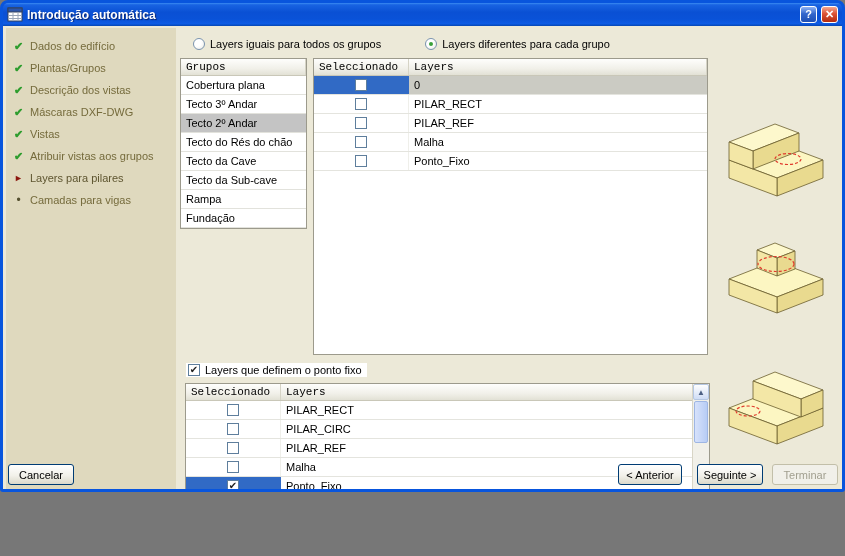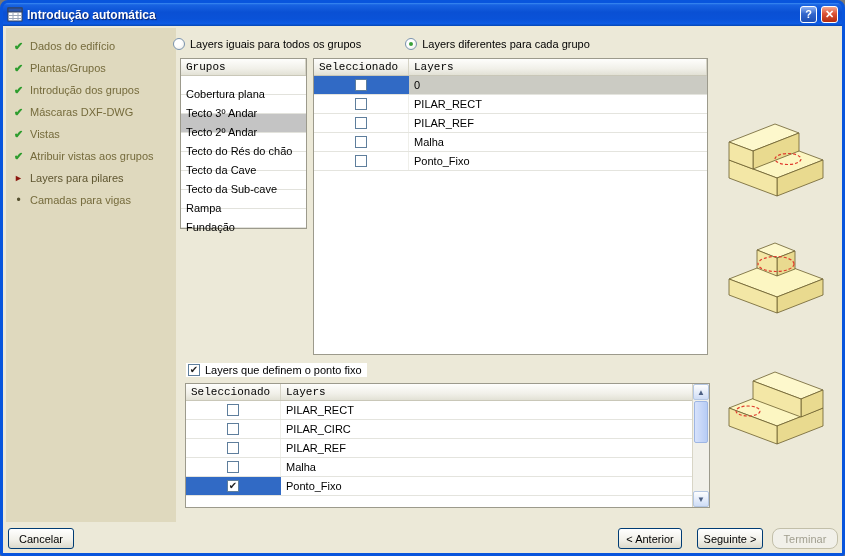--- a/index.html
+++ b/index.html
@@ -1,20 +1,20 @@
 <!DOCTYPE html>
 <html><head>
 <meta charset="utf-8">
 <style>
   * { margin:0; padding:0; box-sizing:border-box; }
   html,body { background:#777; }
   body { font-family:"Liberation Sans", sans-serif; font-size:11px; }
 
   .window {
-    position:relative; width:845px; height:556px;
+    position:relative; width:845px; height:492px;
     border:3px solid #0855DD; border-radius:8px 8px 3px 3px;
     background:#1d4ed8; overflow:hidden;
   }
 
   
   .titlebar {
     position:absolute; top:0; left:0; right:0; height:23px;
     background:linear-gradient(180deg,#3B8BF2 0%, #1863E2 8%, #0A50D4 40%, #0A52D8 70%, #0D5BE4 90%, #0646B2 100%);
     display:flex; align-items:center; padding:0 4px; gap:4px;
     border-radius:4px 4px 0 0;
@@ -41,21 +41,21 @@
     background:#DFD9BE; padding-top:7px;
   }
   .step { display:flex; align-items:center; height:22px; padding-left:7px; gap:6px; color:#756B3C; }
   .step-icon { width:11px; text-align:center; flex:0 0 11px; }
   .step-icon.done { color:#2E9D2E; font-weight:bold; font-size:11px; }
   .step-icon.current { color:#8B150D; font-size:9px; }
   .step-icon.pending { color:#55502F; font-size:12px; }
   .step.current .step-label { color:#5E5530;text-align:center; }
 
   
-  .radio-row { position:absolute; left:170px; top:12px; display:flex; gap:44px; }
+  .radio-row { position:absolute; left:190px; top:12px; display:flex; gap:44px; }
   .radio { display:flex; align-items:center; gap:5px; }
   .radio-circle {
     width:12px; height:12px; border-radius:50%;
     border:1px solid #7B94AF; background:radial-gradient(circle at 35% 35%, #fff 40%, #E9E9E2);
     position:relative; flex:0 0 12px;
   }
   .radio-circle.on::after {
     content:""; position:absolute; left:3px; top:3px; width:4px; height:4px;
     border-radius:50%; background:#3AA13A;
   }
@@ -66,21 +66,21 @@
     height:17px; display:flex; align-items:center;
     background:linear-gradient(#FEFEFC,#F1F0E9 60%,#E2E1D5);
     border-bottom:1px solid #C9C7B8; color:#000;font-family:Liberation Mono, monospace;
   }
   .ph-cell { padding:0 5px; height:100%; display:flex; align-items:center; border-right:1px solid #D6D4C6; }
   .ph-first { width:95px; flex:0 0 95px; }
   .ph-rest { flex:1; }
 
   
   .groups-panel { left:177px; top:32px; width:127px; }
-  .group-item { height:19px; line-height:18px; padding:9px 5px; border-bottom:1px solid #E2E2DC; cursor:default; }
+  .group-item { height:19px; line-height:18px; padding:0 5px; border-bottom:1px solid #E2E2DC; cursor:default; }
   .group-item.selected { background:#C4C4C4; }
 
   
   .layers-top { left:310px; top:32px; width:395px; height:297px; }
   .layers-bottom { left:182px; top:357px; width:525px; height:125px; }
   .layer-row { display:flex; height:19px; border-bottom:1px solid #E4E4DE; }
   .cb-cell { width:95px; flex:0 0 95px; display:flex; align-items:center; justify-content:center; border-right:1px solid #EFEFEA; }
   .label-cell { flex:1; padding:2px 5px; line-height:14px; color:#000; }
   .cb {
     width:12px; height:12px; background:#fff; border:1px solid #5E7E9C;
@@ -122,21 +122,21 @@
   .btn {
     position:absolute; bottom:4px; height:21px;
     border:1px solid #003C74; border-radius:3px;
     background:linear-gradient(#FFFFFF,#F2F1EA 55%,#DBD9CB);
     display:flex; align-items:center; justify-content:center;
     font-size:11px; color:#000; cursor:default;
   }
   .btn-cancel  { left:5px;  width:66px; }
   .btn-prev    { left:615px; width:64px; }
   .btn-next    { left:694px; width:66px; }
-  .btn-finish  { left:769px; width:66px; border-color:#C2BFA9; color:#A19F8F; background:#F1F0E9;border-radius:8px; }
+  .btn-finish  { left:769px; width:66px; border-color:#C2BFA9; color:#A19F8F; background:#F1F0E9; }
 </style>
 </head>
 <body>
 
 <div class="window">
 
   <div class="titlebar">
     <svg width="16" height="16" viewBox="0 0 16 16">
       <rect x="1" y="1" width="14" height="13" fill="#FFFFFF" stroke="#34435C"></rect>
       <rect x="1" y="1" width="14" height="4" fill="#2C55A8" stroke="#34435C"></rect>
@@ -156,21 +156,21 @@
         <div class="step done">
     <span class="step-icon done">✔</span>
     <span class="step-label">Dados do edifício</span>
   </div>
         <div class="step done">
     <span class="step-icon done">✔</span>
     <span class="step-label">Plantas/Grupos</span>
   </div>
         <div class="step done">
     <span class="step-icon done">✔</span>
-    <span class="step-label">Introdução dos grupos</span>
+    <span class="step-label">Descrição dos vistas</span>
   </div>
         <div class="step done">
     <span class="step-icon done">✔</span>
     <span class="step-label">Máscaras DXF-DWG</span>
   </div>
         <div class="step done">
     <span class="step-icon done">✔</span>
     <span class="step-label">Vistas</span>
   </div>
         <div class="step done">

